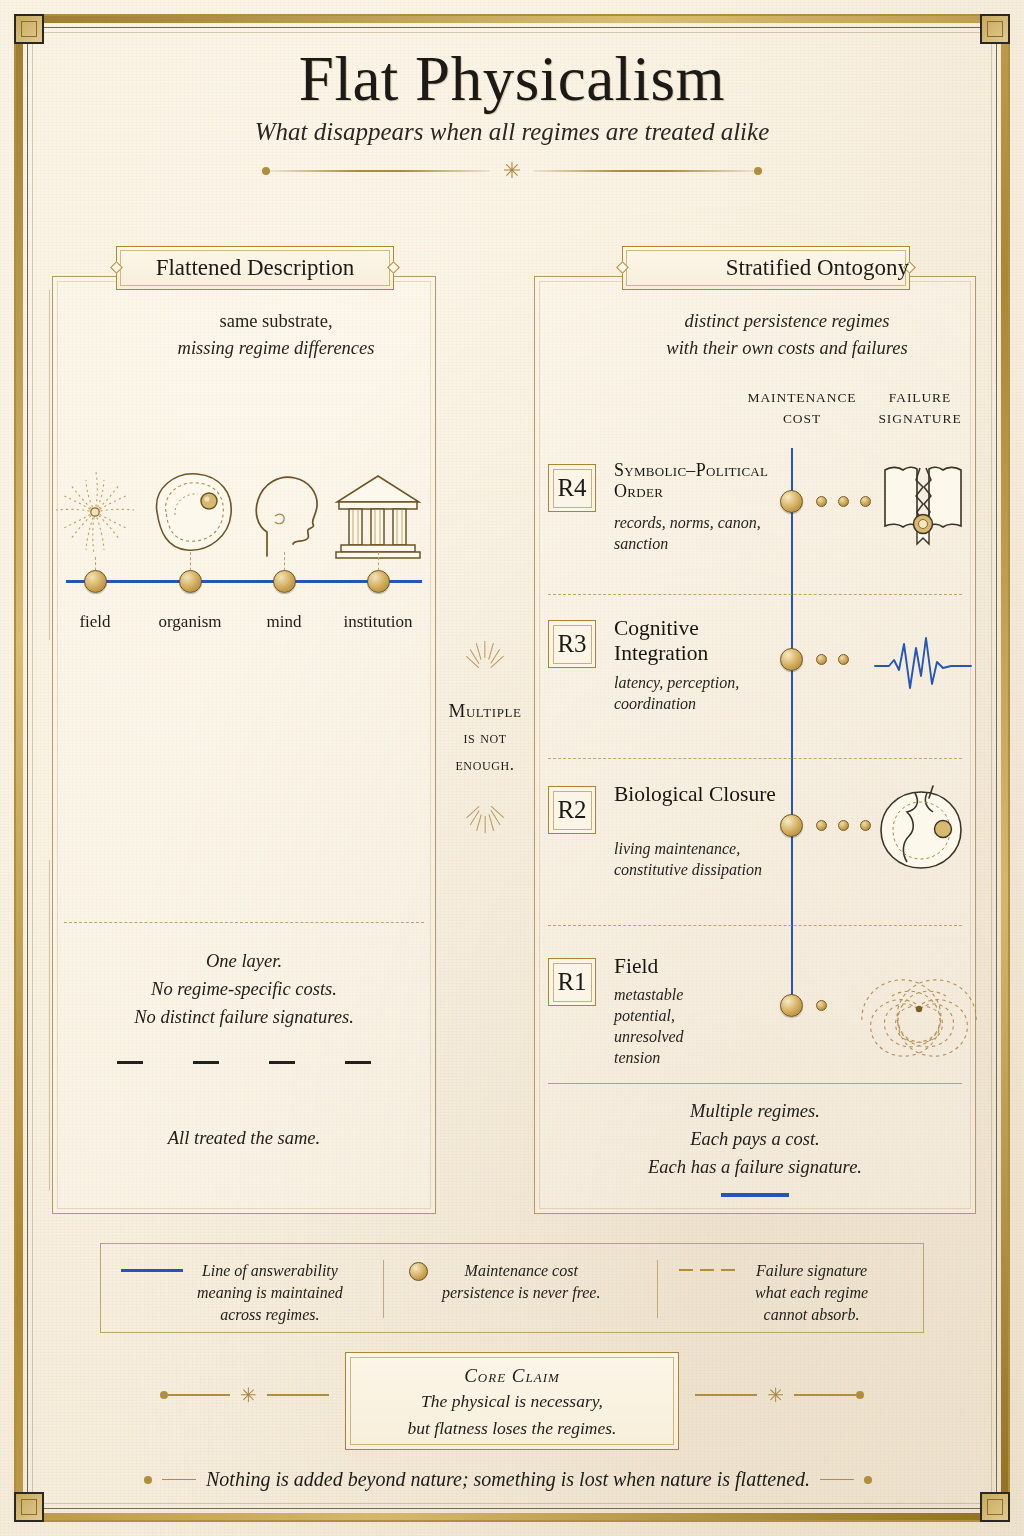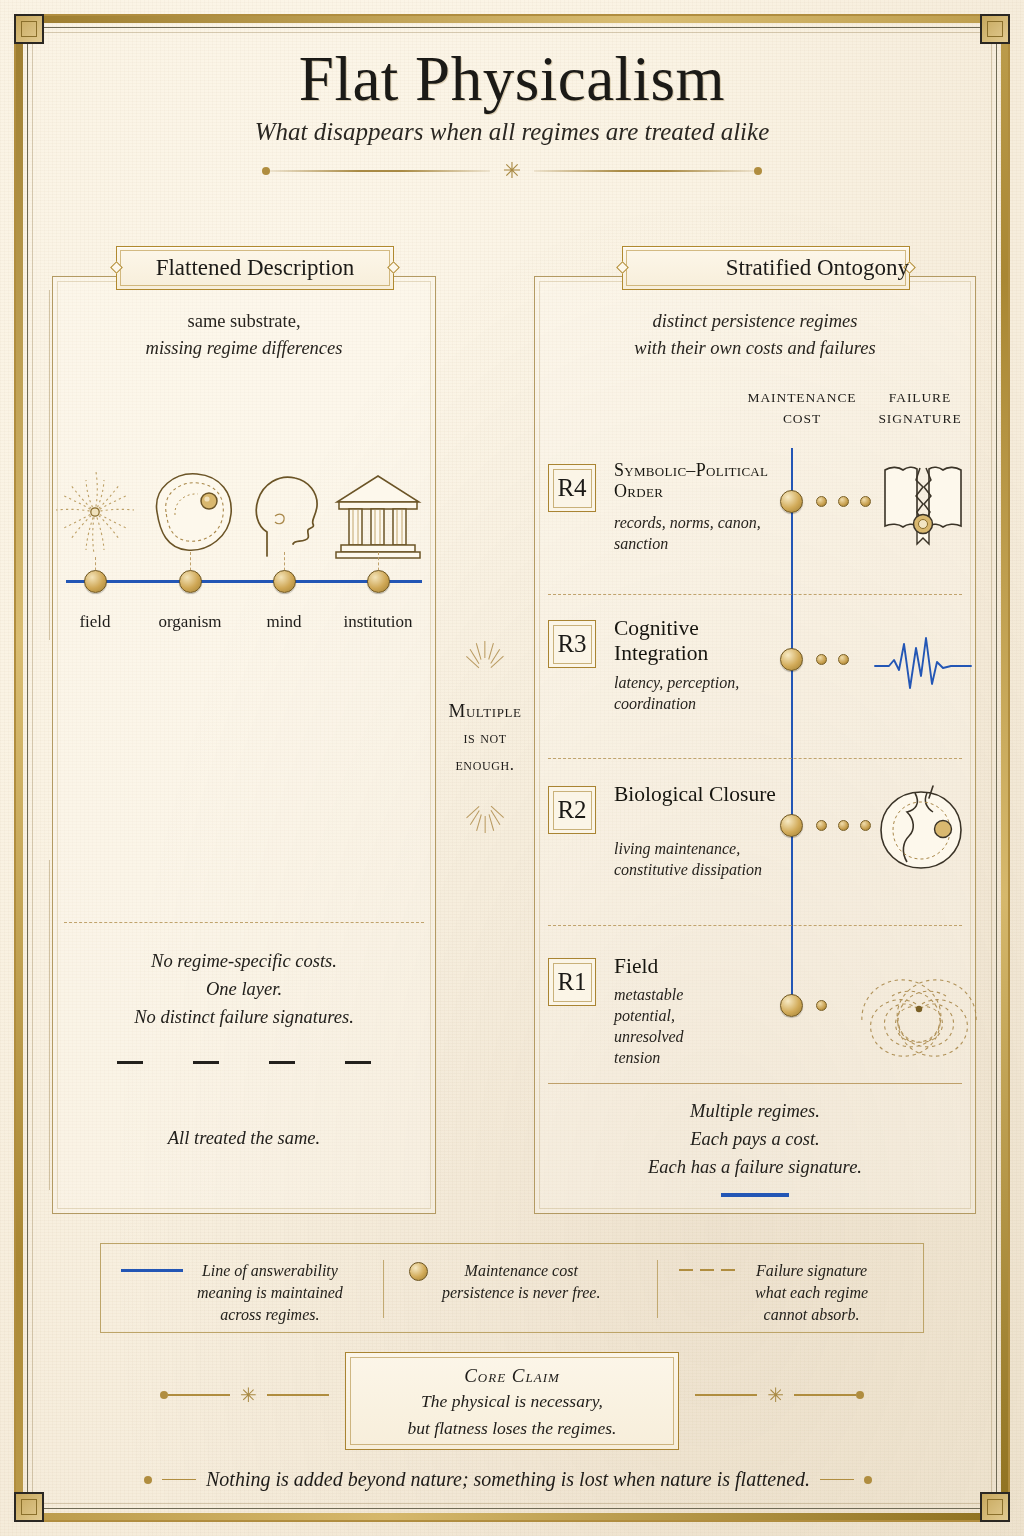--- a/index.html
+++ b/index.html
@@ -96,20 +96,21 @@
     content:""; position:absolute; inset:3px; border:1px solid rgba(176,137,47,.55);
   }
   .cartouche .ctext { font-size:23px; color:#1b1a17; position:relative; }
   .cartouche.left  { left:116px; width:278px; }
   .cartouche.right { left:622px; width:288px;justify-content:flex-end; }
   .cart-notch{ position:absolute; width:9px; height:9px; border:1.6px solid #b0892f; background:#fdf7ea; transform:rotate(45deg);}
 
   .panel-sub {
     position:absolute; text-align:center; font-size:18.5px; line-height:1.45;
     color:#27241f;
+    margin-left:32px;
   }
   .panel-sub .plain{ font-style:normal; }
   .panel-sub .ital { font-style:italic; }
 
   
   #leftIcons { position:absolute; left:52px; top:452px; width:384px; height:200px; }
   .flat-axis { position:absolute; left:14px; right:14px; top:128px; height:2.6px; background:#2356b5; }
   .flat-node { position:absolute; top:118px; width:23px; height:23px; border-radius:50%;
     background:radial-gradient(circle at 34% 30%, #f3e3b8, #cfa755 55%, #a07f33);
     border:1.8px solid #6d5520;
@@ -325,22 +326,22 @@
         </g>
       </svg>
     </div>
     <div class="flat-stem" style="left:326px; top:100px; height:29px;"></div>
     <div class="flat-node" style="left:315px;"></div>
     <div class="flat-label" style="left:266px;">institution</div>
   </div>
 
   <div class="dashrule" style="top:922px;"></div>
   <div class="leftfoot" style="top:948px;">
+    <div class="lf-text">One layer.</div>
     <div class="lf-text">No regime-specific costs.</div>
-    <div class="lf-text">One layer.</div>
     <div class="lf-text">No distinct failure signatures.</div>
     <div class="fourdash">
       <span></span>
       <span></span>
       <span></span>
       <span></span>
     </div>
   </div>
   <div class="leftfoot" style="top:1125px;">
     <div class="lf-text">All treated the same.</div>

